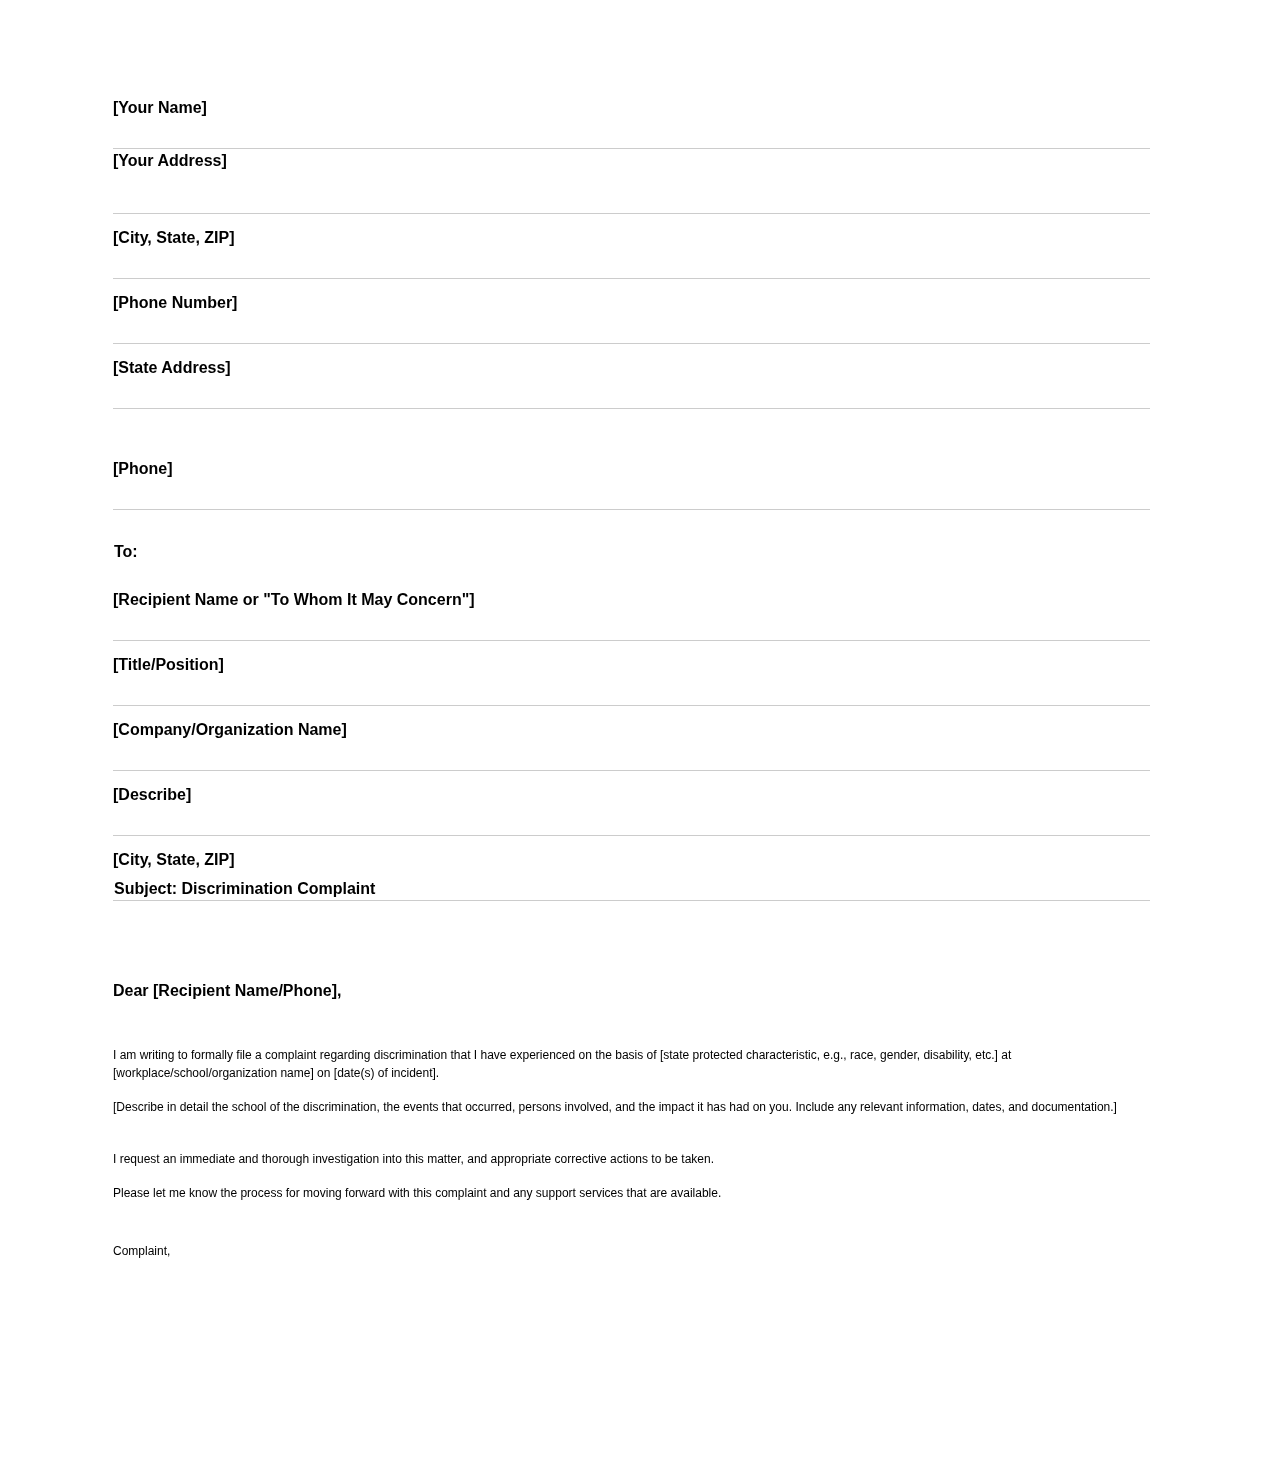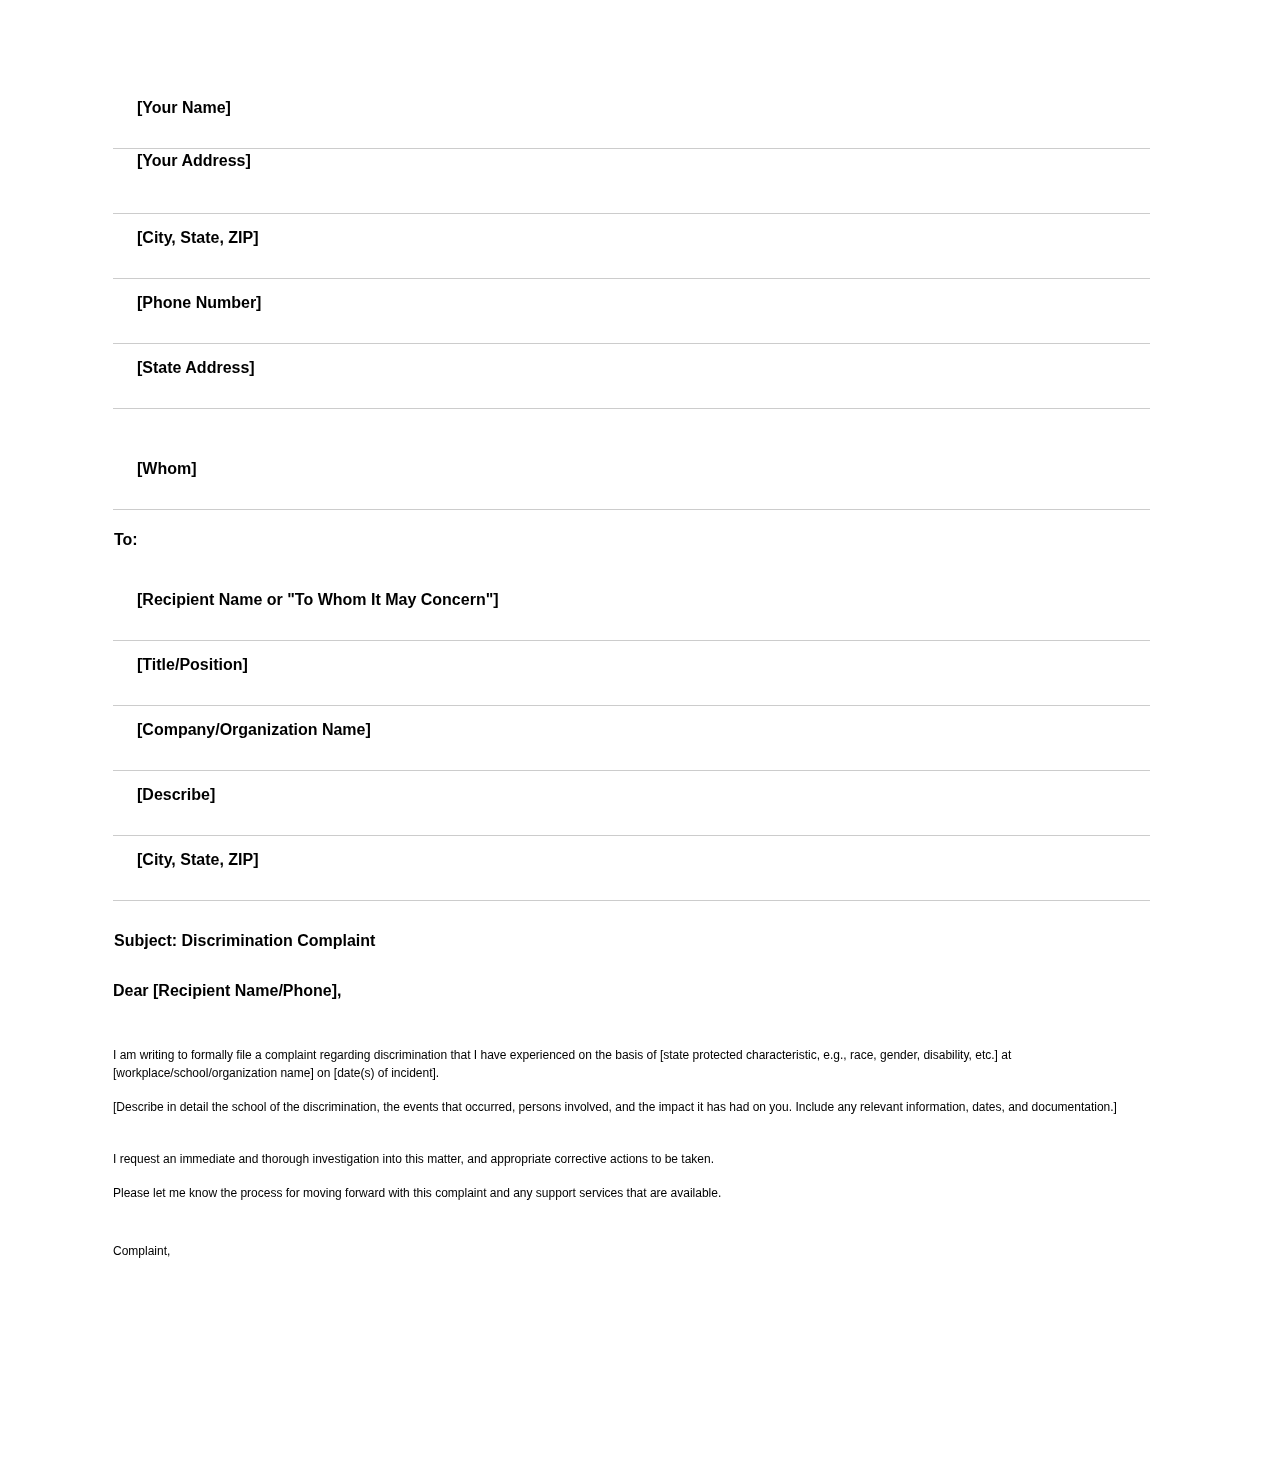--- a/index.html
+++ b/index.html
@@ -3,21 +3,21 @@
 <meta charset="utf-8">
 <style>
   html, body { margin: 0; padding: 0; background: #ffffff; }
   body {
     width: 1263px; height: 1466px; position: relative; overflow: hidden;
     font-family: "Liberation Sans", sans-serif; color: #000;
   }
   .page { position: absolute; left: 113px; top: 0; width: 1037px; }
   .field {
     position: absolute; left: 0; width: 1037px;
-    font-weight: bold; font-size: 16px; line-height: 18px; margin-left: 24px;
+    font-weight: bold; font-size: 16px; line-height: 18px;
   }
   .rule {
     position: absolute; left: 0; width: 1037px; height: 0;
     border-top: 1px solid #cccccc;
   }
   .bold { font-weight: bold; font-size: 16px; line-height: 18px; position: absolute; left: 0; }
   .para {
     position: absolute; left: 0; width: 1037px;
     font-size: 12px; line-height: 18px; font-weight: normal;
   }
@@ -35,41 +35,41 @@
 
   <div class="field" style="top:229px">[City, State, ZIP]</div>
   <div class="rule" style="top:278px"></div>
 
   <div class="field" style="top:294px">[Phone Number]</div>
   <div class="rule" style="top:343px"></div>
 
   <div class="field" style="top:359px">[State Address]</div>
   <div class="rule" style="top:408px"></div>
 
-  <div class="field" style="top:460px">[Whom]</div>
+  <div class="field" style="top:460px">[Phone]</div>
   <div class="rule" style="top:509px"></div>
 
-  <div class="bold" style="top:531px; left:1px">To:</div>
+  <div class="bold" style="top:543px; left:1px">To:</div>
 
   <div class="field" style="top:591px">[Recipient Name or "To Whom It May Concern"]</div>
   <div class="rule" style="top:640px"></div>
 
   <div class="field" style="top:656px">[Title/Position]</div>
   <div class="rule" style="top:705px"></div>
 
   <div class="field" style="top:721px">[Company/Organization Name]</div>
   <div class="rule" style="top:770px"></div>
 
   <div class="field" style="top:786px">[Describe]</div>
   <div class="rule" style="top:835px"></div>
 
   <div class="field" style="top:851px">[City, State, ZIP]</div>
   <div class="rule" style="top:900px"></div>
 
-  <div class="bold" style="top:932px; left:1px">Subject: Discrimination Complaint</div>
+  <div class="bold" style="top:880px; left:1px">Subject: Discrimination Complaint</div>
   <div class="bold" style="top:982px">Dear [Recipient Name/Phone],</div>
 
   <div class="para" style="top:1046px; width:1030px">I am writing to formally file a complaint regarding discrimination that I have experienced on the basis of [state protected characteristic, e.g., race, gender, disability, etc.] at [workplace/school/organization name] on [date(s) of incident].</div>
   <div class="para" style="top:1098px; width:1010px">[Describe in detail the school of the discrimination, the events that occurred, persons involved, and the impact it has had on you. Include any relevant information, dates, and documentation.]</div>
   <div class="para" style="top:1150px">I request an immediate and thorough investigation into this matter, and appropriate corrective actions to be taken.</div>
   <div class="para" style="top:1184px">Please let me know the process for moving forward with this complaint and any support services that are available.</div>
 
   <div class="para" style="top:1242px">Complaint,</div>
 
 </div>

